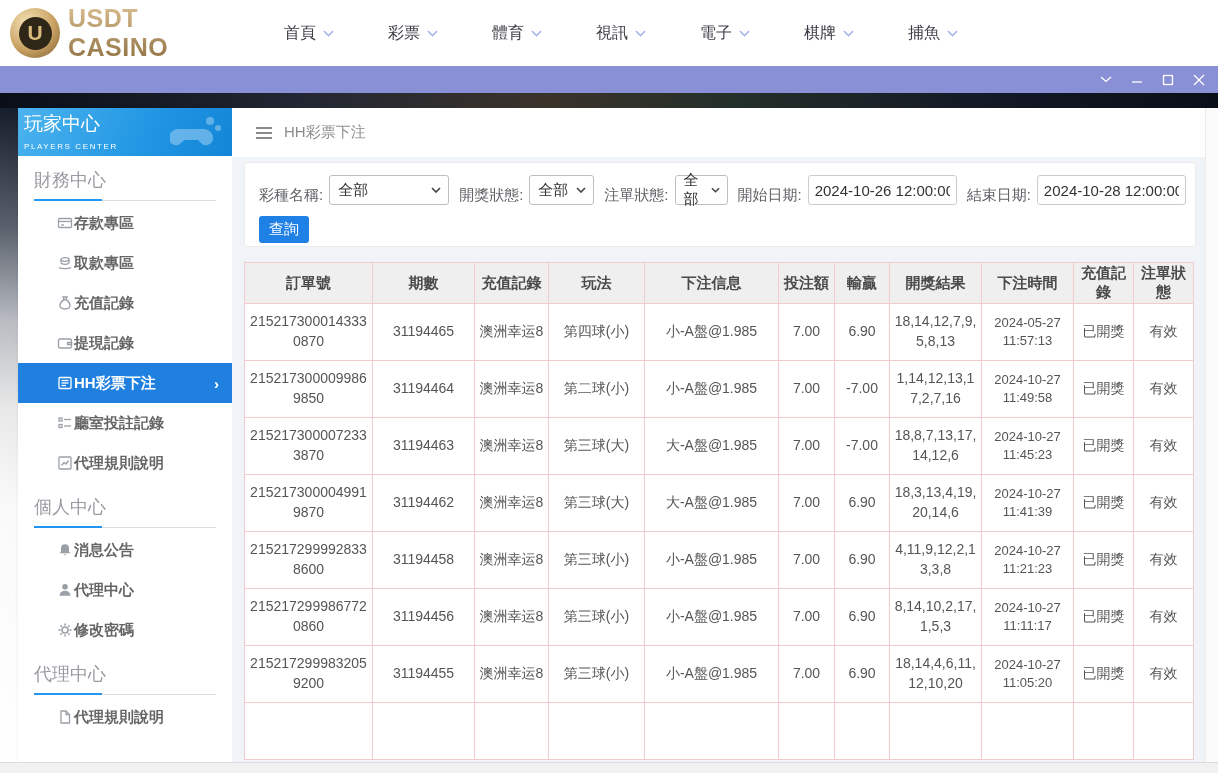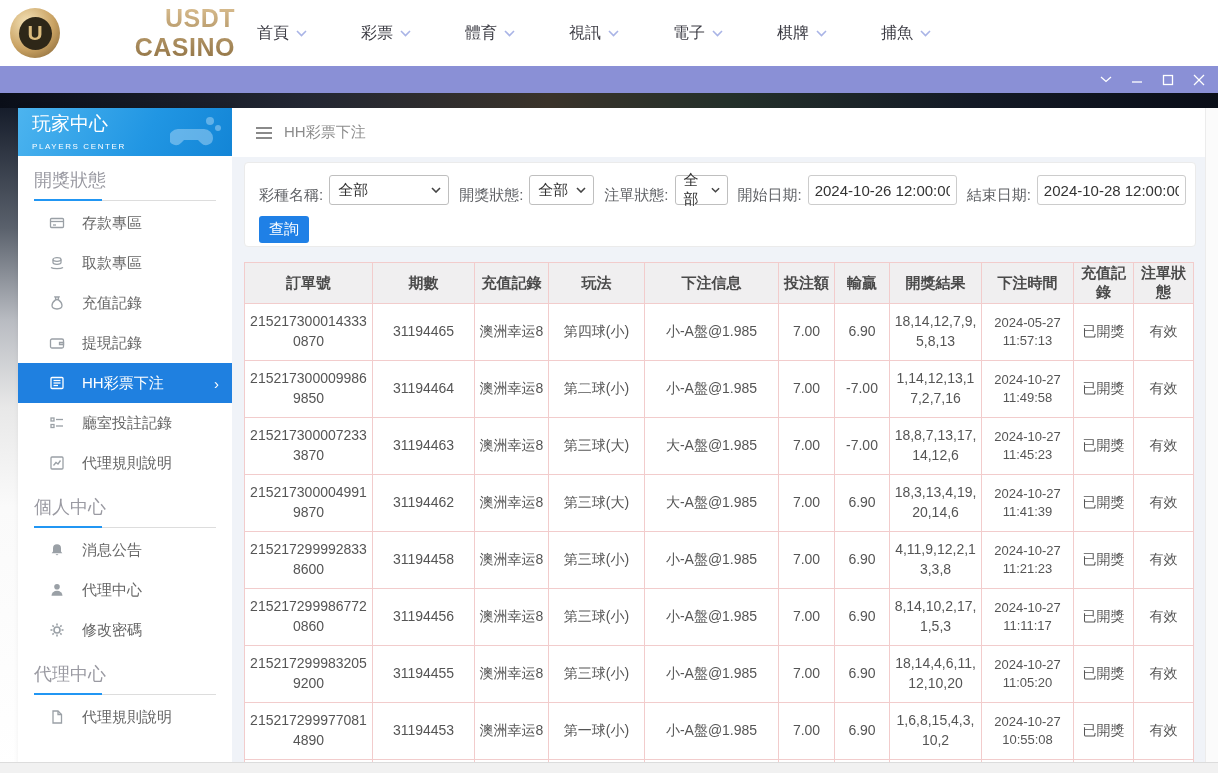--- a/index.html
+++ b/index.html
@@ -10,52 +10,52 @@
   .topbar{position:absolute;left:0;top:0;width:1218px;height:66px;background:#fff;
           display:flex;align-items:center;}
   .brand{display:flex;align-items:center;gap:8px;padding-left:10px;width:235px;box-sizing:border-box;}
   .coin{width:50px;height:50px;border-radius:50%;flex:none;
         background:radial-gradient(circle at 35% 30%,#f5e3b8,#c9a263 55%,#7a5c30);
         display:flex;align-items:center;justify-content:center;}
   .coin-inner{width:33px;height:33px;border-radius:50%;background:#2e2718;color:#dcbc7e;
         font-weight:bold;font-size:21px;display:flex;align-items:center;justify-content:center;}
   .brand-text{font-size:25px;font-weight:bold;letter-spacing:.5px;color:#a8874f;
         background:linear-gradient(180deg,#dcc092,#8f7142);
-        -webkit-background-clip:text;background-clip:text;text-align:right;-webkit-text-fill-color:transparent;}
+        -webkit-background-clip:text;background-clip:text;-webkit-text-fill-color:transparent;}
   .topnav{display:flex;margin-left:22px;}
-  .nav-item{width:104px;display:flex;align-items:center;gap:7px;
+  .nav-item{width:104px;display:flex;align-items:center;justify-content:center;gap:7px;
         font-size:16px;color:#3c3c44;cursor:pointer;}
   .nav-chevron{display:flex;}
 
   
   .titlebar{position:absolute;left:0;top:66px;width:1218px;height:27px;background:#8a90d6;
         display:flex;align-items:center;justify-content:flex-end;padding-right:4px;box-sizing:border-box;}
   .win-btn{width:31px;height:27px;display:flex;align-items:center;justify-content:center;color:#fff;cursor:pointer;}
 
   
   .darkband{position:absolute;left:0;top:93px;width:1218px;height:15px;
         background:linear-gradient(90deg,#0a0e18,#232733 25%,#3a332a 45%,#24302a 60%,#141a26 80%,#0a0e18);}
   .leftedge{position:absolute;left:0;top:108px;width:18px;height:665px;
         background:linear-gradient(180deg,#161d2b 0%,#5a616c 18%,#b9bcc2 32%,#e8e8e8 45%,#fafafa 60%,#fff 100%);}
 
   
   .sidebar{position:absolute;left:18px;top:108px;width:214px;height:665px;background:#fff;
         box-shadow:2px 0 6px rgba(0,0,0,.12);}
   .side-header{height:48px;background:linear-gradient(115deg,#4cb4ef 0%,#2196e3 60%,#1385d6 100%);
-        color:#fff;padding:5px 0 0 14px;box-sizing:border-box;position:relative;overflow:hidden;}
+        color:#fff;padding:5px 0 0 6px;box-sizing:border-box;position:relative;overflow:hidden;}
   .side-title{font-size:19px;line-height:22px;}
   .side-sub{font-size:8px;letter-spacing:1.6px;margin-top:7px;}
   .side-header .gamepad{position:absolute;right:10px;top:7px;opacity:.4;}
   .section-title{margin:14px 0 0 16px;font-size:18px;line-height:21px;color:#9a9aa2;}
   .section-rule{margin:8px 16px 0 16px;height:2px;position:relative;}
   .section-rule .gray{position:absolute;left:0;right:0;top:1px;height:1px;background:#ddd;}
   .section-rule .blue{position:absolute;left:0;top:0;width:68px;height:2px;background:#2196f3;}
   .side-items{margin-top:2px;}
-  .side-item{height:40px;display:flex;align-items:center;gap:16px;padding-left:30px;
-        font-size:15px;color:#666;cursor:pointer;position:relative;}
+  .side-item{height:40px;display:flex;align-items:center;gap:0;padding-left:38px;
+        font-size:15px;color:#666;cursor:pointer;position:relative;font-weight:bold;}
   .side-item .item-icon{width:18px;height:18px;color:#9aa0a6;display:flex;align-items:center;justify-content:center;flex:none;}
   .side-item.active{background:#1f80e0;color:#fff;}
   .side-item.active .item-icon{color:#fff;}
   .side-item .item-chevron{position:absolute;right:13px;font-size:15px;color:#fff;}
 
   
   .main{position:absolute;left:232px;top:108px;width:986px;height:665px;background:#f0f3f8;}
   .crumbbar{height:49px;background:#fff;display:flex;align-items:center;gap:12px;padding-left:24px;}
   .hamburger{display:flex;flex-direction:column;gap:3px;cursor:pointer;}
   .hamburger i{display:block;width:16px;height:2px;background:#8a8a8a;}
@@ -205,21 +205,21 @@
       <span class="gamepad">
         <svg width="52" height="34" viewBox="0 0 52 34" fill="#cfeafd">
           <circle cx="40" cy="6" r="4"></circle>
             <circle cx="48" cy="13" r="3"></circle>
           <path d="M8 14 h26 a9 9 0 0 1 9 9 a7 7 0 0 1 -12 5 l-3 -3 h-14 l-3 3 a7 7 0 0 1 -12 -5 a9 9 0 0 1 9 -9z"></path>
         </svg>
       </span>
     </div>
 
     <div>
-      <div class="section-title">開獎狀態</div>
+      <div class="section-title">財務中心</div>
       <div class="section-rule">
           <span class="gray"></span>
           <span class="blue"></span>
         </div>
       <div class="side-items">
 
           <div class="side-item">
             <span class="item-icon">
               <svg width="16" height="16" viewBox="0 0 16 16" fill="none" stroke="currentColor" stroke-width="1.3">
                 <rect x="1.5" y="3.5" width="13" height="9" rx="1"></rect>
@@ -538,33 +538,20 @@
               <td>第三球(小)</td>
               <td>小-A盤@1.985</td>
               <td>7.00</td>
               <td>6.90</td>
               <td>18,14,4,6,11,12,10,20</td>
               <td class="no-break">2024-10-27 11:05:20</td>
               <td>已開獎</td>
               <td>有效</td>
             </tr>
 
-            <tr>
-              <td>2152172999770814890</td>
-              <td>31194453</td>
-              <td>澳洲幸运8</td>
-              <td>第一球(小)</td>
-              <td>小-A盤@1.985</td>
-              <td>7.00</td>
-              <td>6.90</td>
-              <td>1,6,8,15,4,3,10,2</td>
-              <td class="no-break">2024-10-27 10:55:08</td>
-              <td>已開獎</td>
-              <td>有效</td>
-            </tr>
           </tbody>
         <tbody>
           <tr class="stub">
             <td></td>
               <td></td>
               <td></td>
               <td></td>
               <td></td>
               <td></td>
               <td></td>

